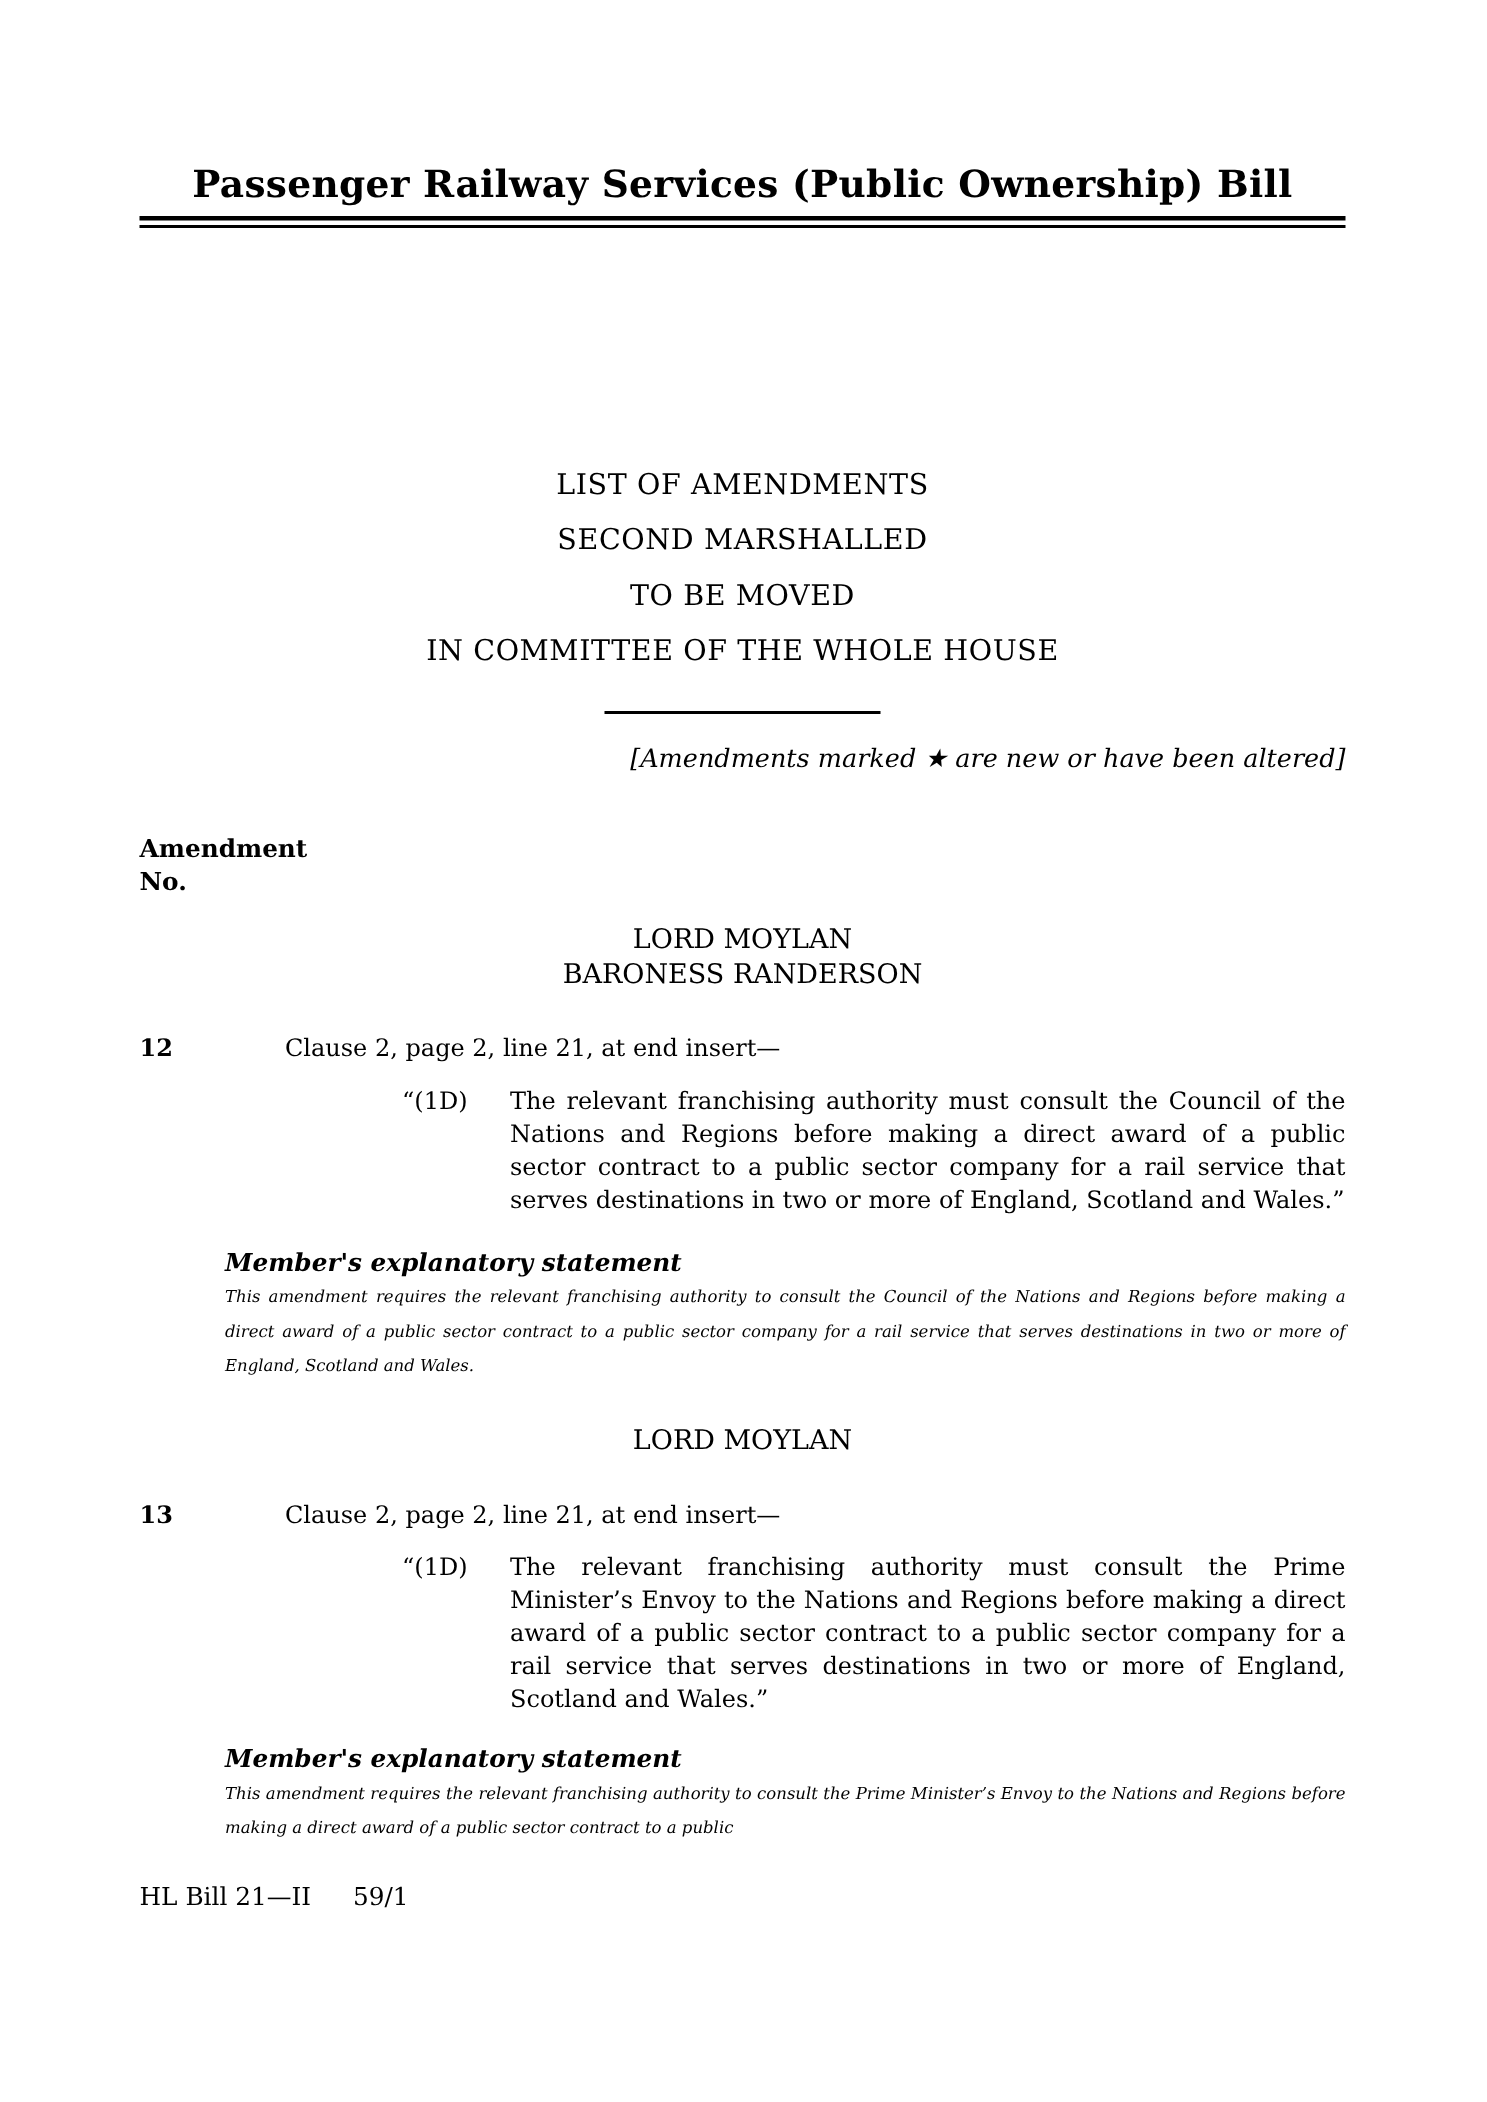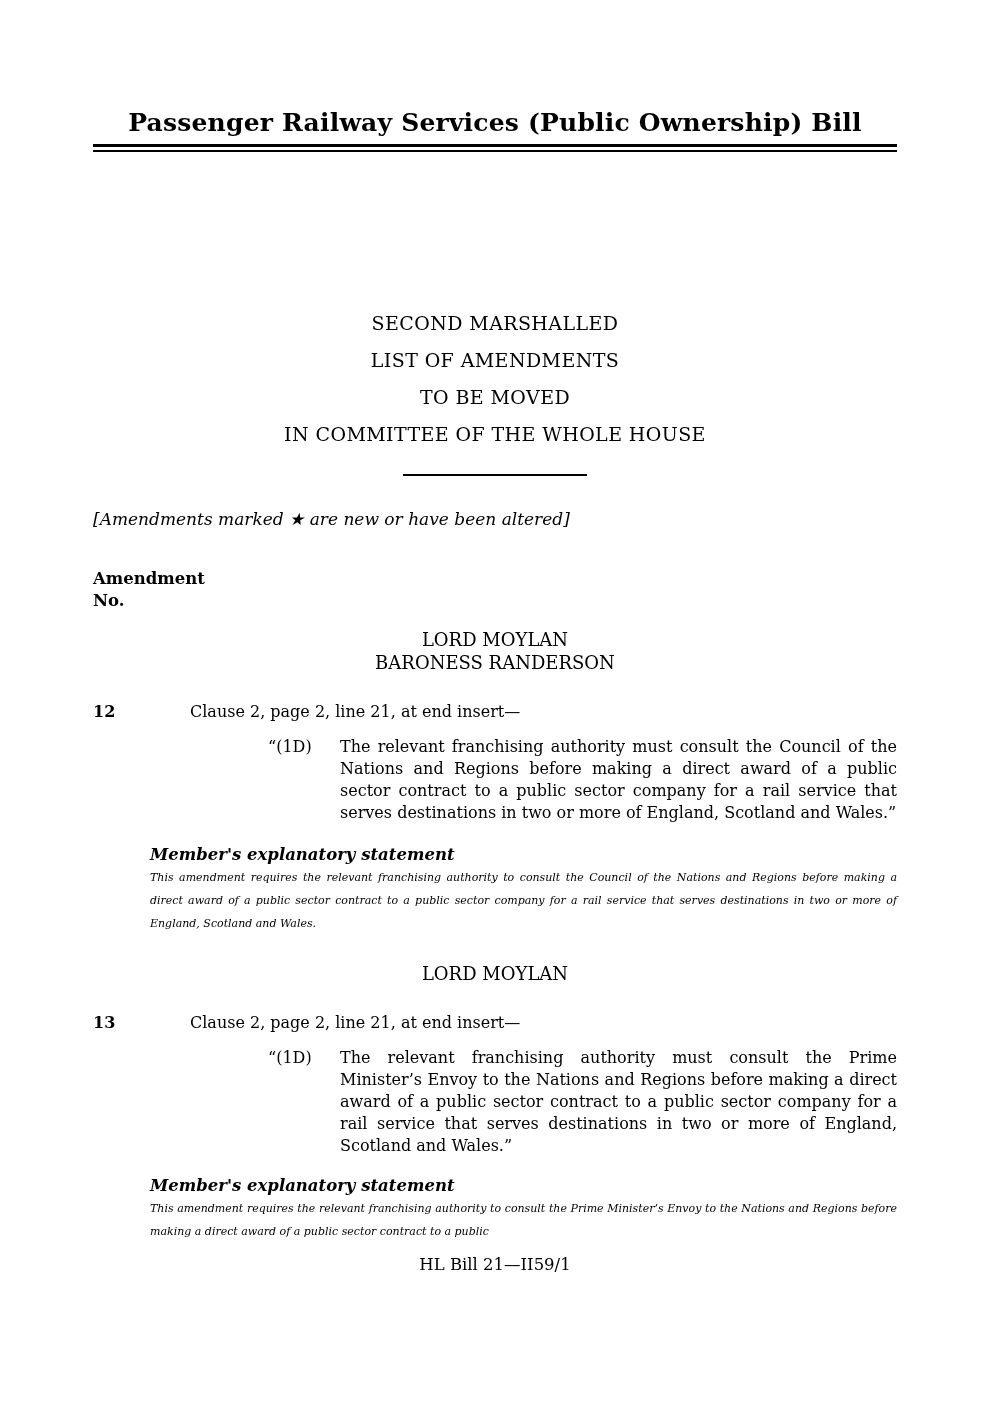--- a/index.html
+++ b/index.html
@@ -47,22 +47,22 @@
   }
 
   .separator {
     width: 184px;
     margin: 21px auto 0 auto;
     border-top: 2px solid #000;
     height: 0;
   }
 
   .note {
-    margin-top: 31px;
-    text-align: left;
+    margin-top: 18px;
+    text-align: right;
     font-style: italic;
     font-size: 17px;
     line-height: 24px;
   }
 
   
   .header-row {
     position: relative;
     margin-top: 37px;
     min-height: 46px;
@@ -138,36 +138,37 @@
     line-height: 23px;
     text-align: justify;
   }
 
   .footer {
     position: absolute;
     top: 1254px;
     left: 93px;
     right: 94px;
     display: flex;
-    justify-content: center;
+    justify-content: flex-start;
     font-size: 16.5px;
     line-height: 22px;
+    gap: 28px;
   }
 </style>
 </head>
 <body>
 
 <div class="page">
 
   <h1 class="bill-title">Passenger Railway Services (Public Ownership) Bill</h1>
   <div class="title-rule"></div>
 
   <div class="caps-headings">
+    <div>LIST OF AMENDMENTS</div>
     <div>SECOND MARSHALLED</div>
-    <div>LIST OF AMENDMENTS</div>
     <div>TO BE MOVED</div>
     <div>IN COMMITTEE OF THE WHOLE HOUSE</div>
   </div>
 
   <div class="separator"></div>
 
   <div class="note">[Amendments marked ★ are new or have been altered]</div>
 
   <div class="header-row">
     <div class="amendment-no-label">Amendment No.</div>

